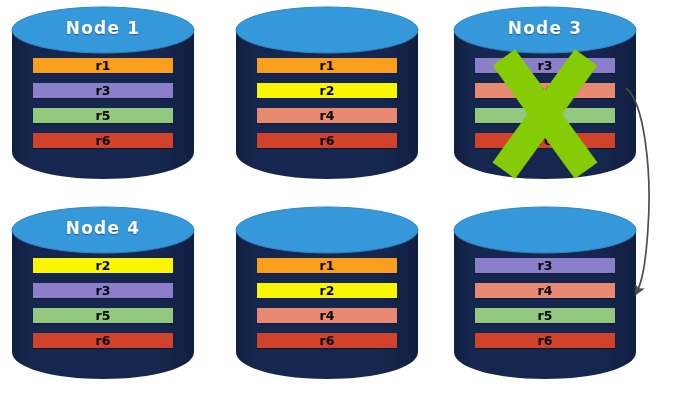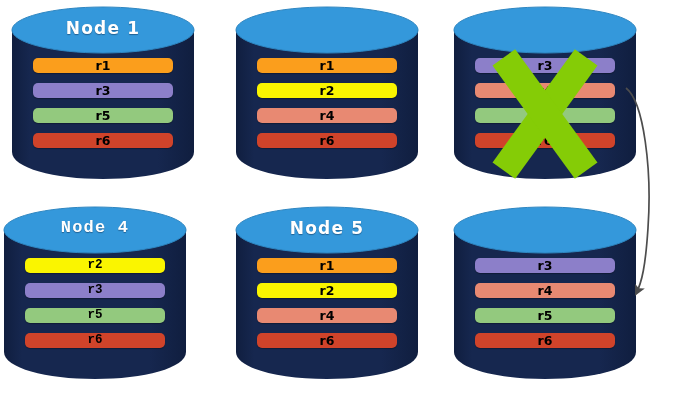--- a/index.html
+++ b/index.html
@@ -56,21 +56,21 @@
     position: absolute;
     left: 25px;
     top: 54px;
     width: 140px;
   }
 
   .record {
     position: relative;
     height: 15px;
     margin-bottom: 10px;
-    border-radius: 5px;
+    border-radius: 0;
     color: #000000;
     font-size: 12.5px;
     font-weight: bold;
     line-height: 15px;
     text-align: center;
     box-shadow: 0 1px 1px rgba(0,0,0,0.30);
   }
 
   .x-mark {
     position: absolute;
@@ -142,34 +142,35 @@
             <linearGradient id="bodygrad2" x1="0" y1="0" x2="1" y2="0">
               <stop offset="0%" stop-color="#101E3F"></stop>
               <stop offset="10%" stop-color="#16274F"></stop>
               <stop offset="80%" stop-color="#16274F"></stop>
               <stop offset="100%" stop-color="#101E3F"></stop>
             </linearGradient>
           </defs>
           <path d="M4,26 L4,148 C4,164 46,175 95,175 C144,175 186,164 186,148 L186,26 Z" fill="url(#bodygrad2)"></path>
           <ellipse cx="95" cy="26" rx="91" ry="23" fill="#3498DB" stroke="#2E86C1" stroke-width="1"></ellipse>
         </svg>
+        <div class="node-title">Node 3</div>
         <div class="records">
           <div class="record" style="background: rgb(140, 127, 201);">r3</div>
           <div class="record" style="background: rgb(232, 137, 114);">r4</div>
           <div class="record" style="background: rgb(147, 201, 126);">r5</div>
           <div class="record" style="background: rgb(208, 67, 42);">r6</div>
         </div>
         <svg class="x-mark" viewBox="0 0 190 175">
           <g fill="#85CC06">
             <rect x="81" y="40" width="28" height="140" transform="rotate(36 95 110)"></rect>
             <rect x="81" y="40" width="28" height="140" transform="rotate(-36 95 110)"></rect>
           </g>
         </svg>
       </div>
-      <div class="node" style="left: 0; top: 204px; font-family: Liberation Mono, monospace;">
+      <div class="node" style="left: 8px; top: 204px;">
         <svg class="cyl-svg" viewBox="0 0 190 175">
           <defs>
             <linearGradient id="bodygrad3" x1="0" y1="0" x2="1" y2="0">
               <stop offset="0%" stop-color="#101E3F"></stop>
               <stop offset="10%" stop-color="#16274F"></stop>
               <stop offset="80%" stop-color="#16274F"></stop>
               <stop offset="100%" stop-color="#101E3F"></stop>
             </linearGradient>
           </defs>
           <path d="M4,26 L4,148 C4,164 46,175 95,175 C144,175 186,164 186,148 L186,26 Z" fill="url(#bodygrad3)"></path>
@@ -189,21 +190,20 @@
             <linearGradient id="bodygrad4" x1="0" y1="0" x2="1" y2="0">
               <stop offset="0%" stop-color="#101E3F"></stop>
               <stop offset="10%" stop-color="#16274F"></stop>
               <stop offset="80%" stop-color="#16274F"></stop>
               <stop offset="100%" stop-color="#101E3F"></stop>
             </linearGradient>
           </defs>
           <path d="M4,26 L4,148 C4,164 46,175 95,175 C144,175 186,164 186,148 L186,26 Z" fill="url(#bodygrad4)"></path>
           <ellipse cx="95" cy="26" rx="91" ry="23" fill="#3498DB" stroke="#2E86C1" stroke-width="1"></ellipse>
         </svg>
-        <div class="node-title">Node 5</div>
         <div class="records">
           <div class="record" style="background: rgb(251, 158, 28);">r1</div>
           <div class="record" style="background: rgb(250, 245, 0);">r2</div>
           <div class="record" style="background: rgb(232, 137, 114);">r4</div>
           <div class="record" style="background: rgb(208, 67, 42);">r6</div>
         </div>
       </div>
       <div class="node" style="left: 450px; top: 204px;">
         <svg class="cyl-svg" viewBox="0 0 190 175">
           <defs>

